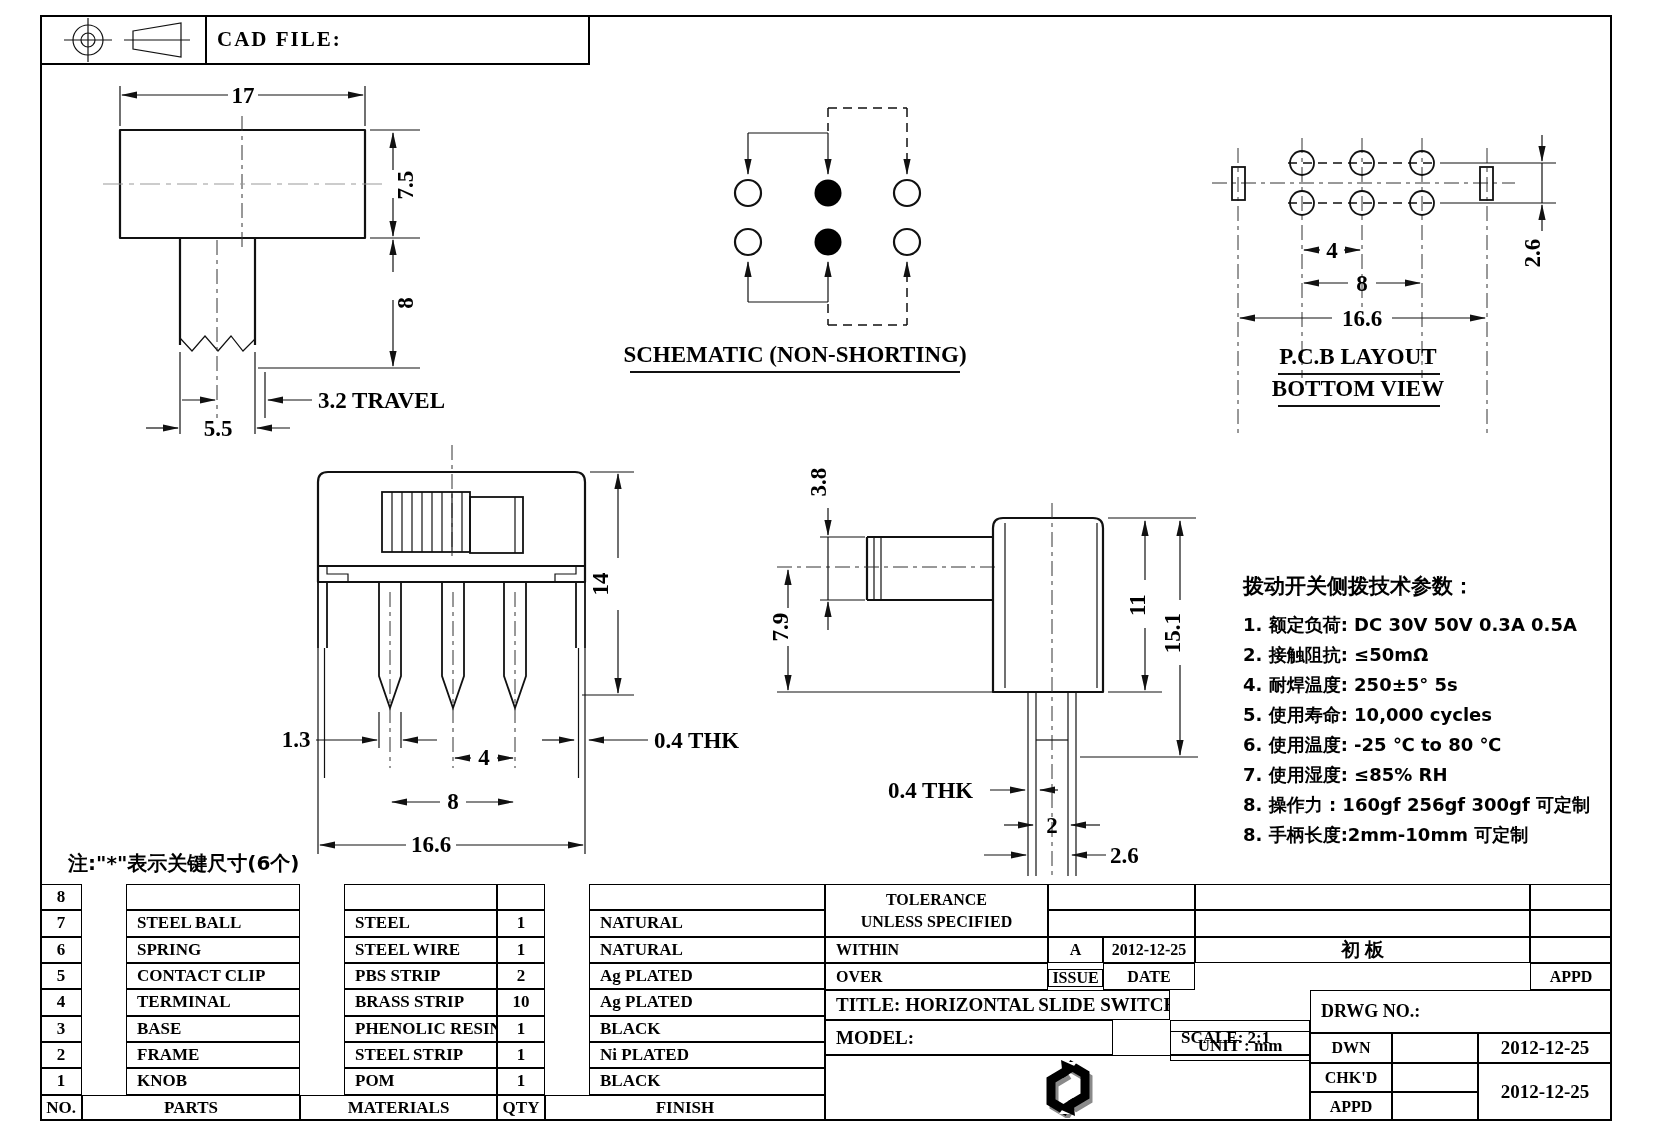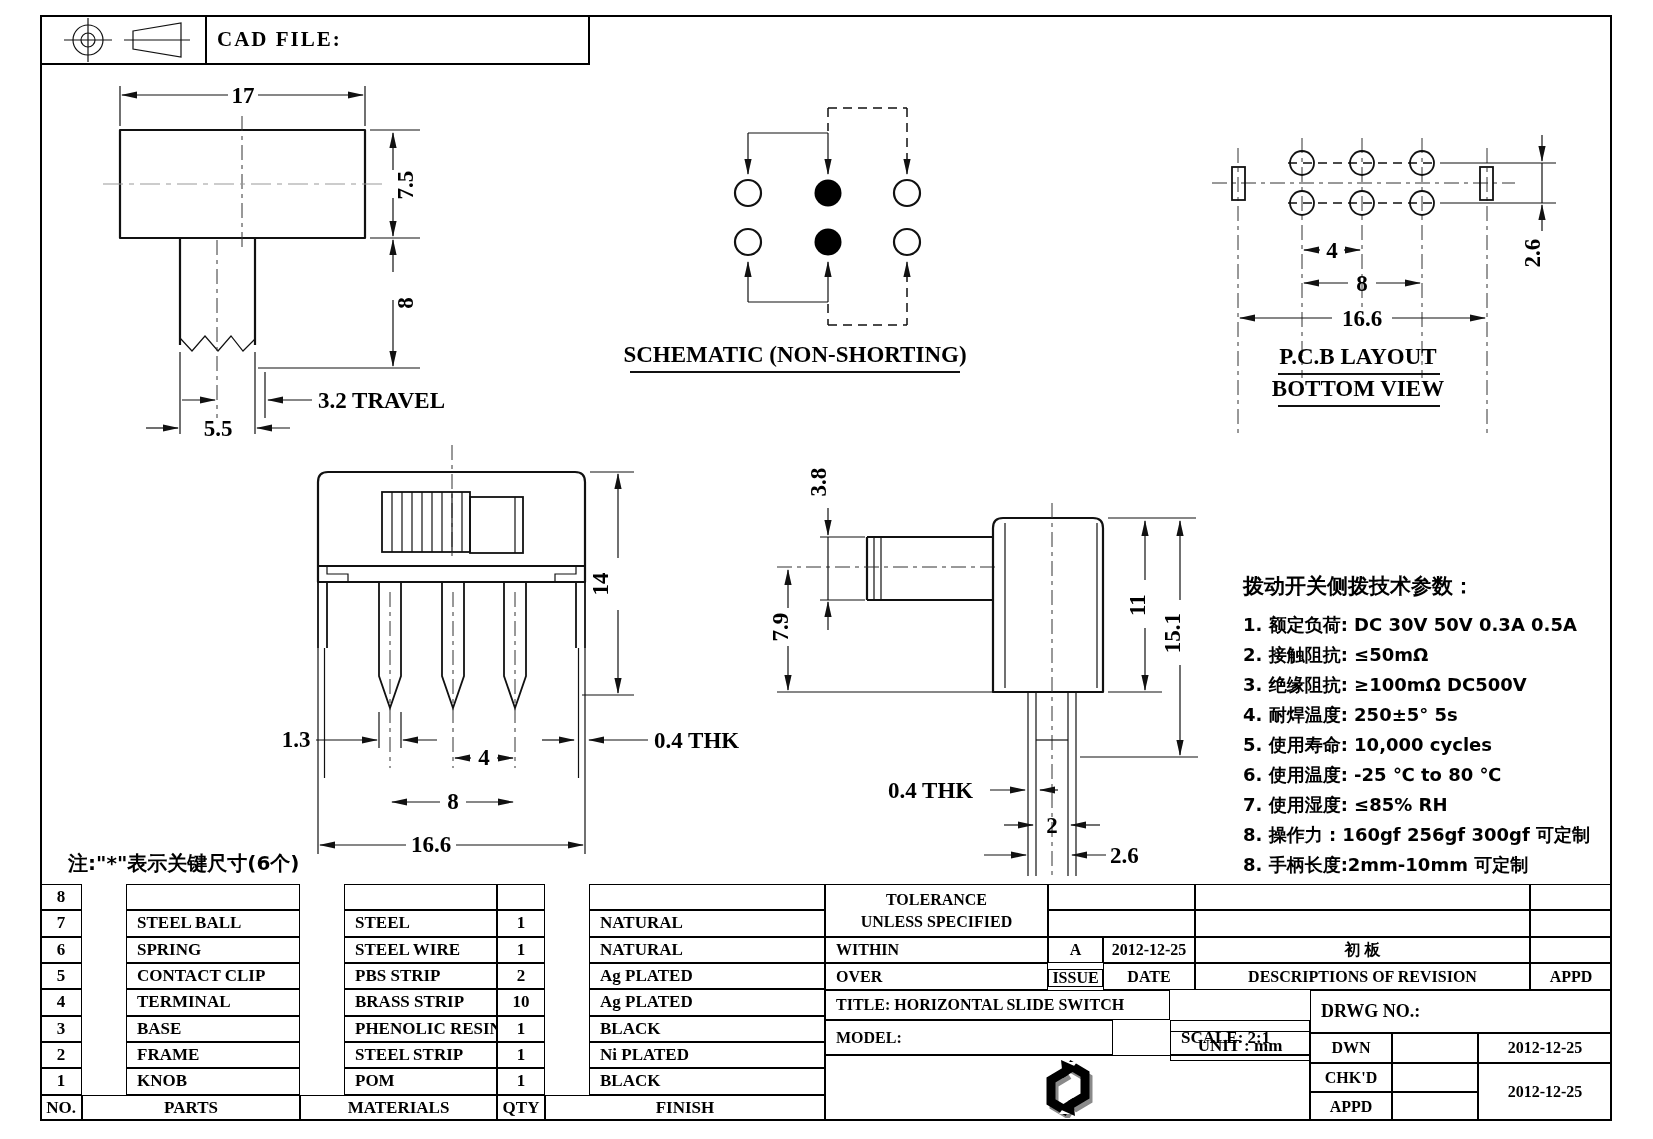--- a/index.html
+++ b/index.html
@@ -28,21 +28,21 @@
   .bom{position:absolute;left:40px;top:884px;width:785px;height:237px;display:grid;
        grid-template-columns:42px 218px 197px 48px 280px;grid-template-rows:repeat(9,1fr);}
   .bom div{border:1px solid #000;box-sizing:border-box;display:flex;align-items:center;
        font:bold 17px "Liberation Serif",serif;overflow:hidden;white-space:nowrap;}
   .bom .c{justify-content:center;}
   .bom .l{padding-left:10px;margin-left:44px;}
   .cell{position:absolute;border:1px solid #000;box-sizing:border-box;display:flex;align-items:center;
         justify-content:center;font:bold 16px "Liberation Serif",serif;overflow:hidden;white-space:nowrap;}
   .cell.l{justify-content:flex-start;padding-left:10px;}
   .tol2{flex-direction:column;line-height:22px;}
-  .big{font-size:16px;}
+  .big{font-size:19px;}
   .company{gap:14px;}
   .company span{font:bold 37px "DejaVu Sans",sans-serif;letter-spacing:1px;}
 </style>
 </head>
 <body>
 
 <div id="sheet">
 
   <div class="frame"></div>
   <div class="hdrbox"></div>
@@ -286,21 +286,20 @@
       <line x1="984" y1="855" x2="1026" y2="855" class="t" marker-end="url(#ar)"></line>
       <line x1="1106" y1="855" x2="1072" y2="855" class="t" marker-end="url(#ar)"></line>
       <text x="1110" y="863" class="dim">2.6</text>
     </g>
   </svg>
 
   <div class="tech">
     <div class="tt">拨动开关侧拨技术参数：</div>
     <div class="it">1. 额定负荷: DC 30V  50V  0.3A  0.5A</div>
     <div class="it">2. 接触阻抗: ≤50mΩ</div>
-    <div class="it">3. 绝缘阻抗: ≥100mΩ  DC500V</div>
     <div class="it">4. 耐焊温度: 250±5° 5s</div>
     <div class="it">5. 使用寿命: 10,000 cycles</div>
     <div class="it">6. 使用温度: -25 ℃ to 80 ℃</div>
     <div class="it">7. 使用湿度: ≤85% RH</div>
     <div class="it">8. 操作力 : 160gf  256gf  300gf 可定制</div>
     <div class="it">8. 手柄长度:2mm-10mm 可定制</div>
   </div>
 
   <div class="note">注:"*"表示关键尺寸(6个)</div>
 
@@ -365,21 +364,20 @@
 
   <div class="cell l" style="left:825px;top:937px;width:223px;height:26px;">WITHIN</div>
   <div class="cell" style="left:1048px;top:937px;width:55px;height:26px;">A</div>
   <div class="cell" style="left:1103px;top:937px;width:92px;height:26px;">2012-12-25</div>
   <div class="cell big" style="left:1195px;top:937px;width:335px;height:26px;">初 板</div>
   <div class="cell" style="left:1530px;top:937px;width:82px;height:26px;"></div>
 
   <div class="cell l" style="left:825px;top:963px;width:223px;height:27px;">OVER</div>
   <div class="cell" style="left:1048px;top:969px;width:55px;height:18px;">ISSUE</div>
   <div class="cell" style="left:1103px;top:963px;width:92px;height:27px;">DATE</div>
-  <div class="cell" style="left:1195px;top:963px;width:335px;height:27px;">DESCRIPTIONS  OF  REVISION</div>
   <div class="cell" style="left:1530px;top:963px;width:82px;height:27px;">APPD</div>
 
   <div class="cell l big" style="left:825px;top:990px;width:345px;height:30px;">TITLE:  HORIZONTAL  SLIDE  SWITCH</div>
   <div class="cell big" style="left:1170px;top:990px;width:140px;height:30px;font-size:17px;margin-top:41px;">UNIT : mm</div>
   <div class="cell l big" style="left:825px;top:1020px;width:288px;height:35px;">MODEL:</div>
   <div class="cell l" style="left:1170px;top:1020px;width:140px;height:35px;font-size:17px;">SCALE: 2:1</div>
 
   <div class="cell company" style="left:825px;top:1055px;width:485px;height:66px;">
     <svg width="58" height="60" viewBox="0 0 58 60">
       <g fill="none" stroke="#8a8a8a" stroke-width="9" transform="translate(3,4)">

